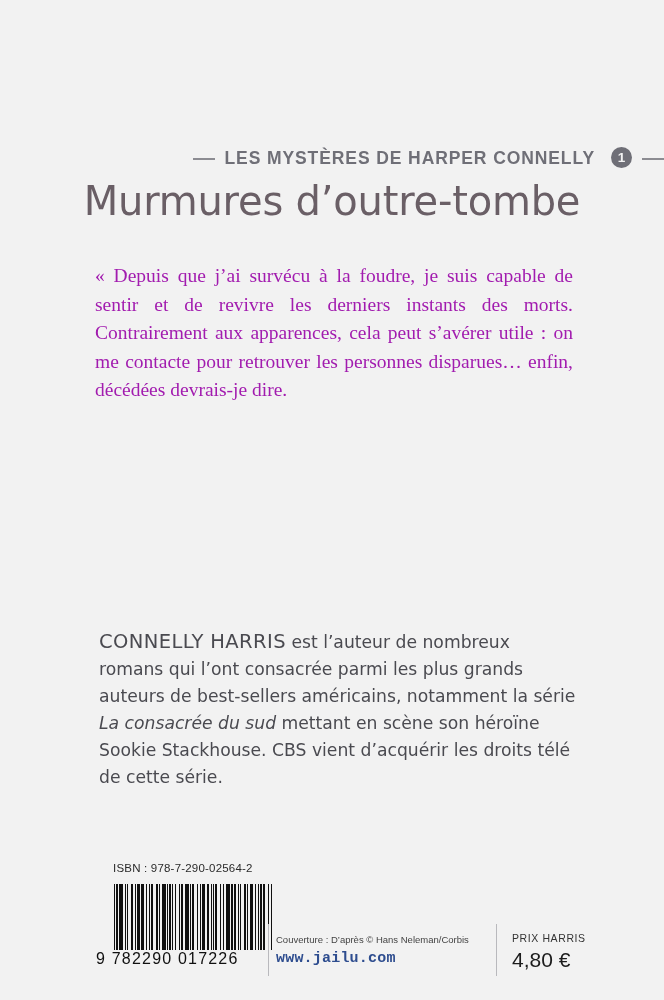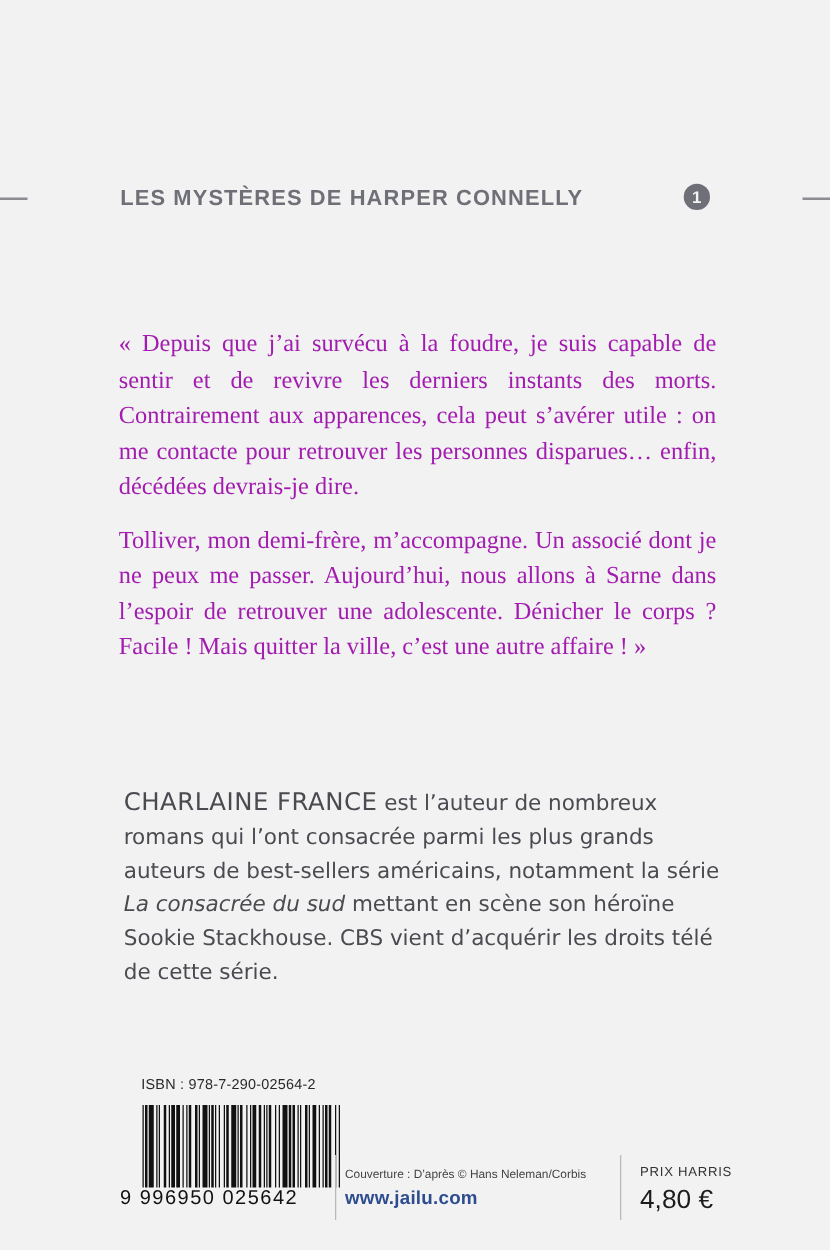--- a/index.html
+++ b/index.html
@@ -21,21 +21,21 @@
     box-sizing: border-box;
   }
   
   .series-line {
     position: absolute;
     top: 148px;
     left: 0;
     width: 664px;
     display: flex;
     align-items: center;
-    justify-content: space-between;
+    justify-content: flex-end;
     gap: 10px;
   }
   .series-rule {
     width: 22px;
     height: 2px;
     background: #8c8c92;
   }
   .series-text {
     font-family: "Liberation Sans", sans-serif;
     font-weight: bold;
@@ -153,21 +153,21 @@
     left: 276px;
     top: 934px;
     font-family: "Liberation Sans", sans-serif;
     font-size: 9.5px;
     color: #444;
   }
   .site-text {
     position: absolute;
     left: 276px;
     top: 950px;
-    font-family: Liberation Sans, sans-serif;
+    font-family: Liberation Mono, monospace;
     font-size: 15px;
     font-weight: bold;
     color: #2e4d8f;
     letter-spacing: 0.2px;
   }
   .price-label {
     position: absolute;
     left: 512px;
     top: 932px;
     font-family: "Liberation Sans", sans-serif;
@@ -196,28 +196,28 @@
 
 <div class="book-back">
 
   <div class="series-line">
     <span class="series-rule"></span>
     <span class="series-text">LES MYSTÈRES DE HARPER CONNELLY</span>
     <span class="series-num">1</span>
     <span class="series-rule"></span>
   </div>
 
+  <div class="book-title">Murmures d’outre-tombe</div>
 
   <div class="quote-block">
     <p>« Depuis que j’ai survécu à la foudre, je suis capable de sentir et de revivre les derniers instants des morts. Contrairement aux apparences, cela peut s’avérer utile : on me contacte pour retrouver les personnes disparues… enfin, décédées devrais-je dire.</p>
-    <p>Tolliver, mon demi-frère, m’accompagne. Un associé dont je ne peux me passer. Aujourd’hui, nous allons à Sarne dans l’espoir de retrouver une adolescente. Dénicher le corps ? Facile ! Mais quitter la ville, c’est une autre affaire ! »</p>
   </div>
 
   <div class="author-block">
-    <span class="author-name">CHARLAINE FRANCE</span><span> est l’auteur de nombreux romans qui l’ont consacrée parmi les plus grands auteurs de best-sellers américains, notamment la série </span><span class="author-series-title">La consacrée du sud</span><span> mettant en scène son héroïne Sookie Stackhouse. CBS vient d’acquérir les droits télé de cette série.</span>
+    <span class="author-name">CONNELLY HARRIS</span><span> est l’auteur de nombreux romans qui l’ont consacrée parmi les plus grands auteurs de best-sellers américains, notamment la série </span><span class="author-series-title">La consacrée du sud</span><span> mettant en scène son héroïne Sookie Stackhouse. CBS vient d’acquérir les droits télé de cette série.</span>
   </div>
 
   <div class="isbn-text">ISBN : 978-7-290-02564-2</div>
 
   <div class="barcode-wrap">
     <div class="barcode-bars" id="bars">
         <i style="left: 0px; width: 1.1px;"></i>
         <i style="left: 2.1px; width: 2.2px;"></i>
         <i style="left: 5.3px; width: 3.3px;"></i>
         <i style="left: 10.6px; width: 1.1px;"></i>
@@ -258,21 +258,21 @@
         <i style="left: 130.2px; width: 2.2px;"></i>
         <i style="left: 133.4px; width: 1.1px;"></i>
         <i style="left: 135.5px; width: 3.3px;"></i>
         <i style="left: 140.8px; width: 1.1px;"></i>
         <i style="left: 143.9px; width: 1.1px;"></i>
         <i style="left: 146px; width: 2.2px;"></i>
         <i style="left: 149.2px; width: 2.2px;"></i>
         <i style="left: 154.4px; width: 1.1px;"></i>
         <i style="left: 156.5px; width: 1.1px;"></i>
       </div>
-    <div class="barcode-digits">9 996950 025642</div>
+    <div class="barcode-digits">9 782290 017226</div>
   </div>
 
   <div class="vert-sep" style="left:268px;"></div>
   <div class="vert-sep" style="left:496px;"></div>
 
   <div class="credit-text">Couverture : D’après © Hans Neleman/Corbis</div>
   <div class="site-text">www.jailu.com</div>
 
   <div class="price-label">PRIX HARRIS</div>
   <div class="price-value">4,80 €</div>

